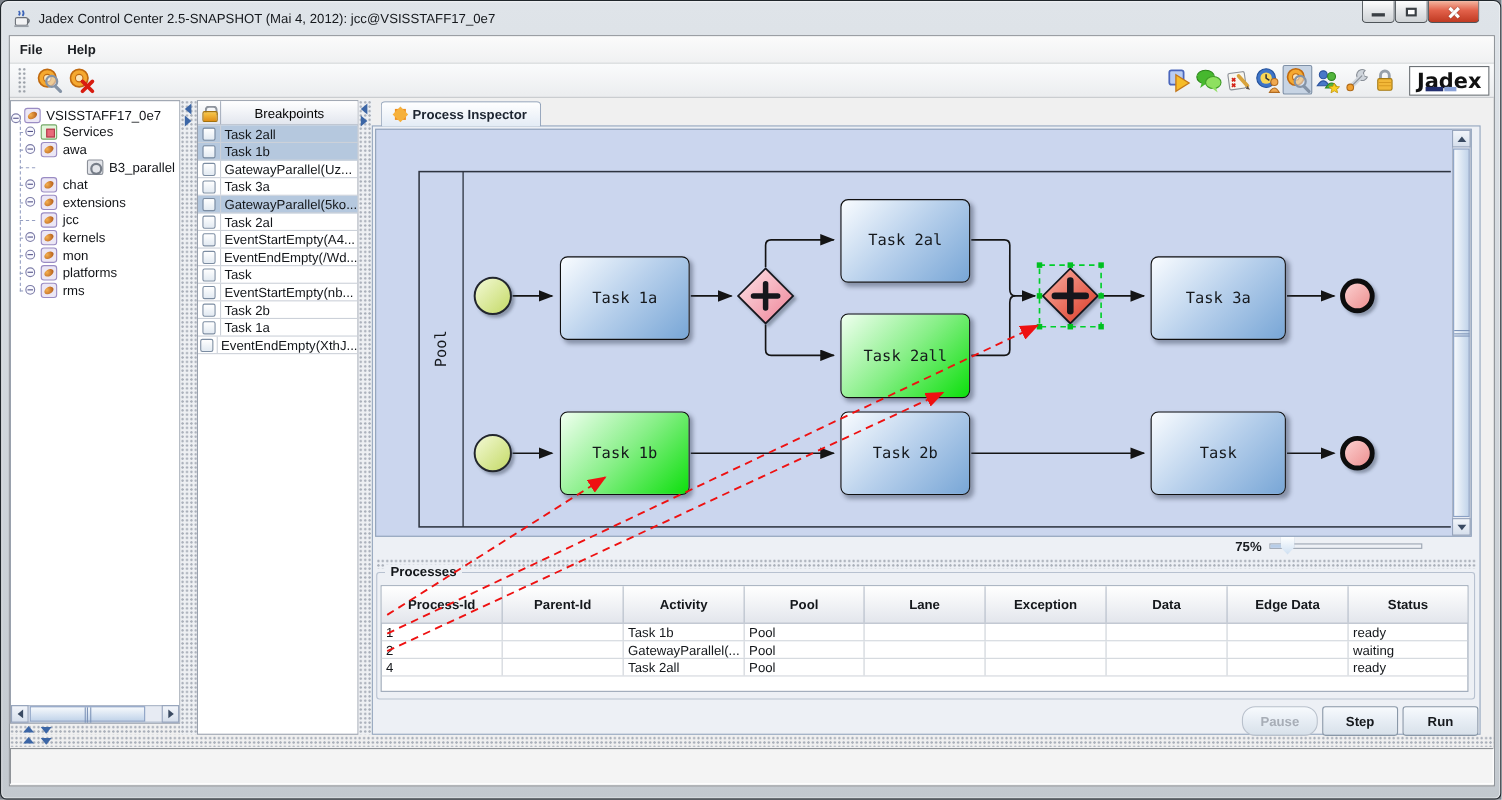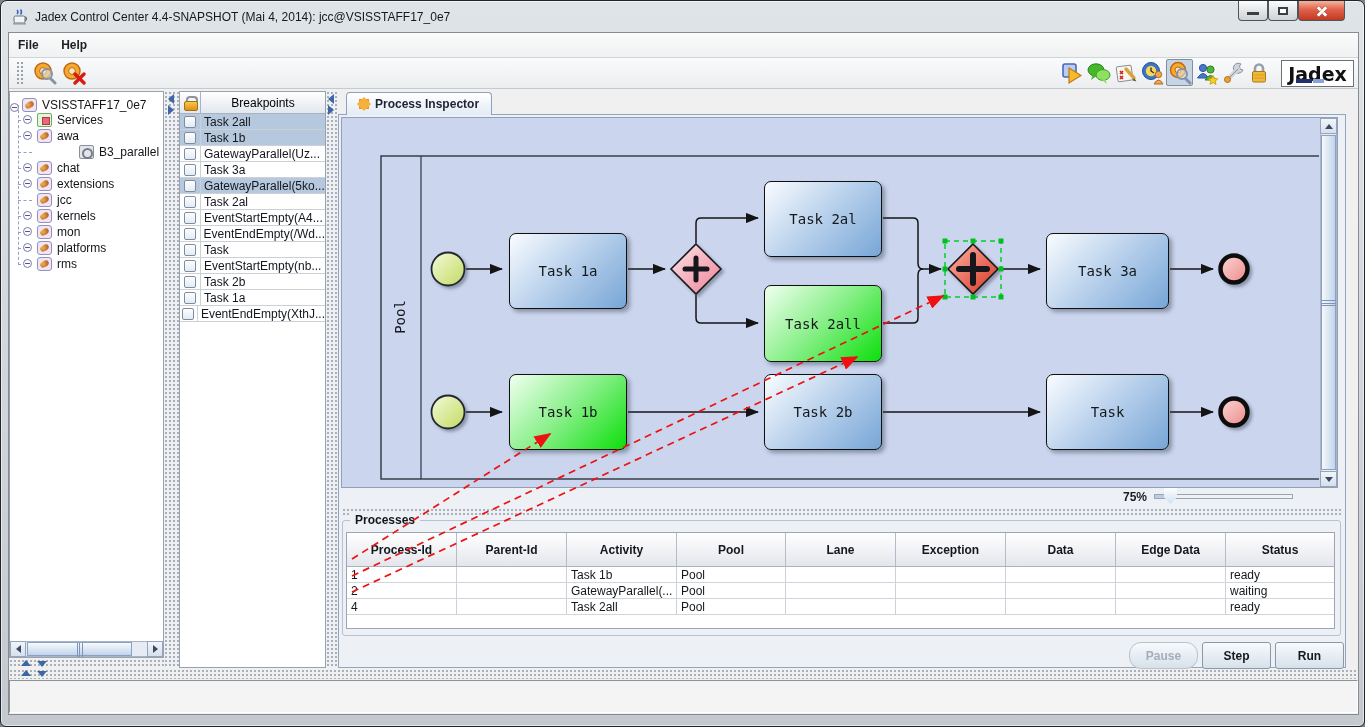--- a/index.html
+++ b/index.html
@@ -113,21 +113,21 @@
 <div id="win">
 
   <div class="abs" style="left:10px;top:7px;">
     <svg width="18" height="18" viewBox="0 0 18 18">
       <rect x="3" y="8" width="11" height="7" rx="1.5" fill="#f2f3f5" stroke="#6b7077"></rect>
       <path d="M14,9 q3,1.5 0,4" fill="none" stroke="#6b7077" stroke-width="1.4"></path>
       <path d="M6,2 q2,2 0,4 M9.5,1.5 q2,2.5 0,5" fill="none" stroke="#3a63b8" stroke-width="1.5"></path>
       <rect x="2" y="15" width="13" height="1.6" fill="#9aa0a8"></rect>
     </svg>
   </div>
-  <div class="abs title-text" style="left:34px;top:9px;">Jadex Control Center 4.4-SNAPSHOT (Mai 4, 2014): jcc@VSISSTAFF17_0e7</div>
+  <div class="abs title-text" style="left:34px;top:9px;">Jadex Control Center 2.5-SNAPSHOT (Mai 4, 2012): jcc@VSISSTAFF17_0e7</div>
   <div class="winbtn" style="left:1237px;width:30px;">
       <div class="glyph-min"></div>
     </div>
   <div class="winbtn" style="left:1267px;width:30px;">
       <div class="glyph-max"></div>
     </div>
   <div class="winbtn close" style="left:1297px;width:47px;">
       <div class="glyph-x"></div>
     </div>
 

